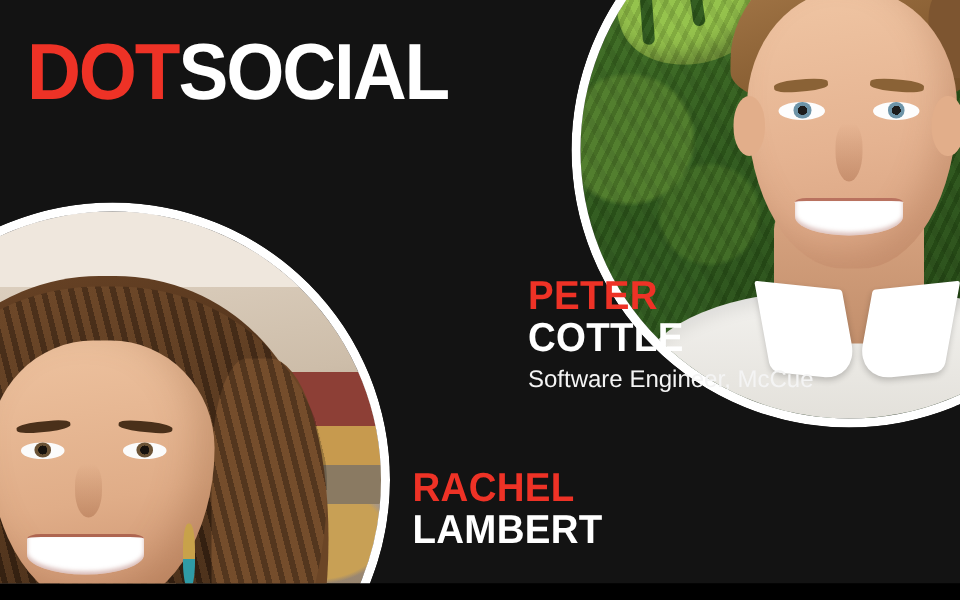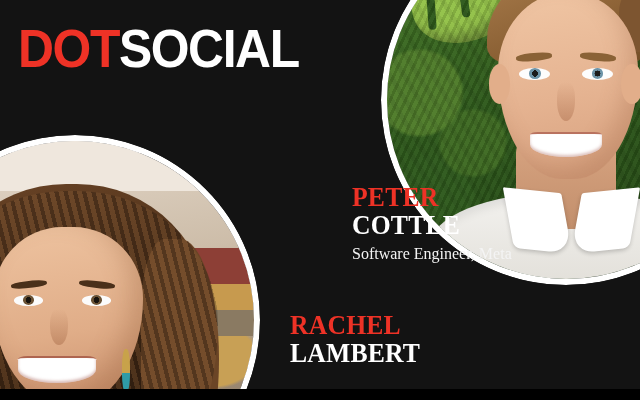--- a/index.html
+++ b/index.html
@@ -210,34 +210,34 @@
     font-family:"Liberation Sans", sans-serif;
     transform:scaleX(.94);transform-origin:left center;white-space:nowrap;
   }
   #logo .dot{color:#ee3226;}
   #logo .social{color:#ffffff;}
   #logo .tagline{
     margin-top:9px;font-size:16px;color:#f2f2f2;font-weight:400;letter-spacing:.1px;
   }
 
   
-  .guest{position:absolute;z-index:6;white-space:nowrap;font-family:Liberation Serif, serif;}
+  .guest{position:absolute;z-index:6;white-space:nowrap;}
   .guest .first{
     font-size:27px;font-weight:bold;color:#ee3226;letter-spacing:.2px;line-height:1.02;
     transform:scaleX(.95);transform-origin:left center;
   }
   .guest .last{
     font-size:27px;font-weight:bold;color:#ffffff;letter-spacing:.2px;line-height:1.02;
     transform:scaleX(.95);transform-origin:left center;
   }
   .guest .role{
     margin-top:6px;font-size:16px;color:#f4f4f4;font-weight:400;letter-spacing:0px;
   }
   #peter-info{left:352px;top:184px;}
-  #rachel-info{left:290px;top:312px;}
+  #rachel-info{left:275px;top:312px;}
 </style>
 </head>
 <body>
 
 <div id="stage" style="background: rgb(19, 19, 19);">
 
   <div id="peter-portrait" class="portrait">
     <div class="photo">
       <div class="foliage">
         <div class="leafbig"></div>
@@ -279,21 +279,21 @@
     <div class="ring"></div>
   </div>
 
   <div id="logo">
     <div class="wordmark"><span class="dot" style="color: rgb(238, 50, 38);">DOT</span><span class="social" style="color: rgb(255, 255, 255);">SOCIAL</span></div>
   </div>
 
   <div id="peter-info" class="guest">
     <div class="first" style="color: rgb(238, 50, 38);">PETER</div>
     <div class="last" style="color: rgb(255, 255, 255);">COTTLE</div>
-    <div class="role">Software Engineer, Meta</div>
+    <div class="role">Software Engineer, McCue</div>
   </div>
 
   <div id="rachel-info" class="guest">
     <div class="first" style="color: rgb(238, 50, 38);">RACHEL</div>
     <div class="last" style="color: rgb(255, 255, 255);">LAMBERT</div>
   </div>
 
 </div>
 
 </body></html>

